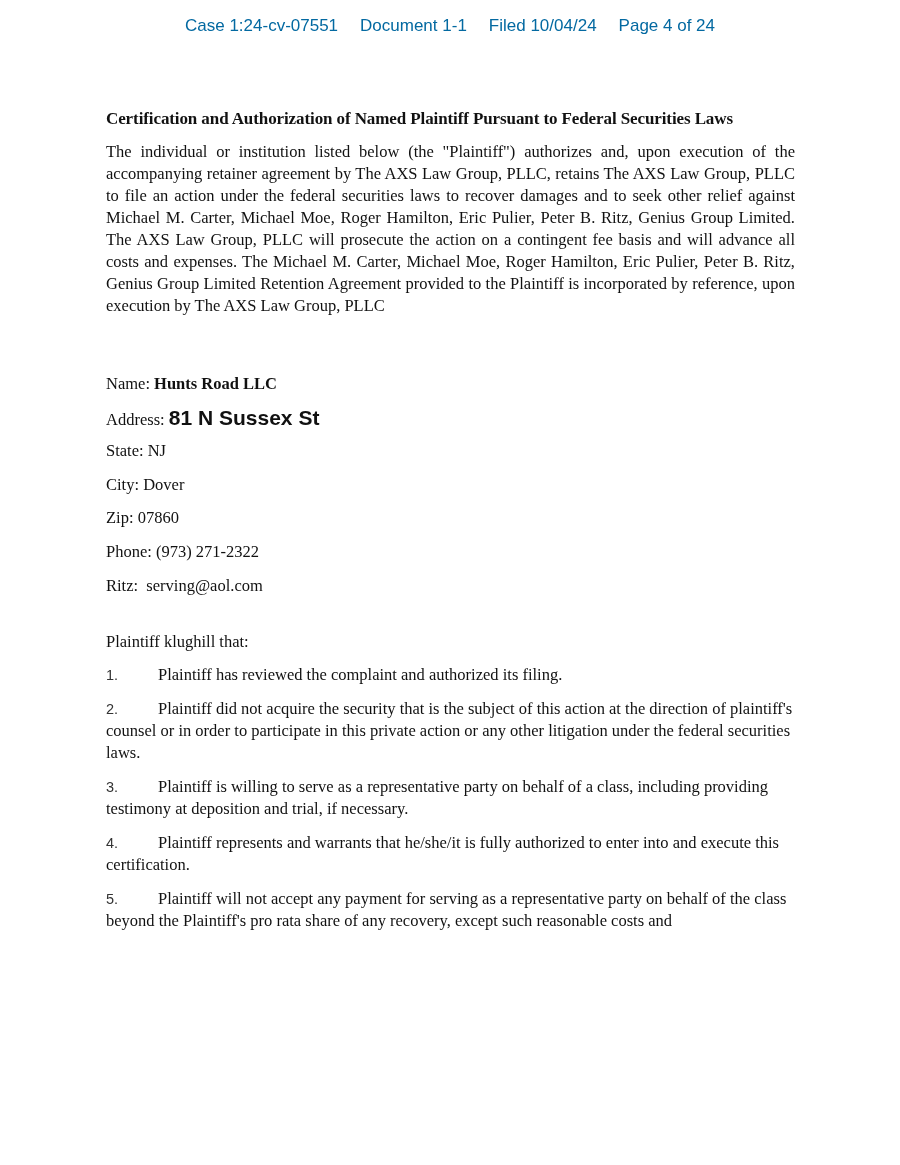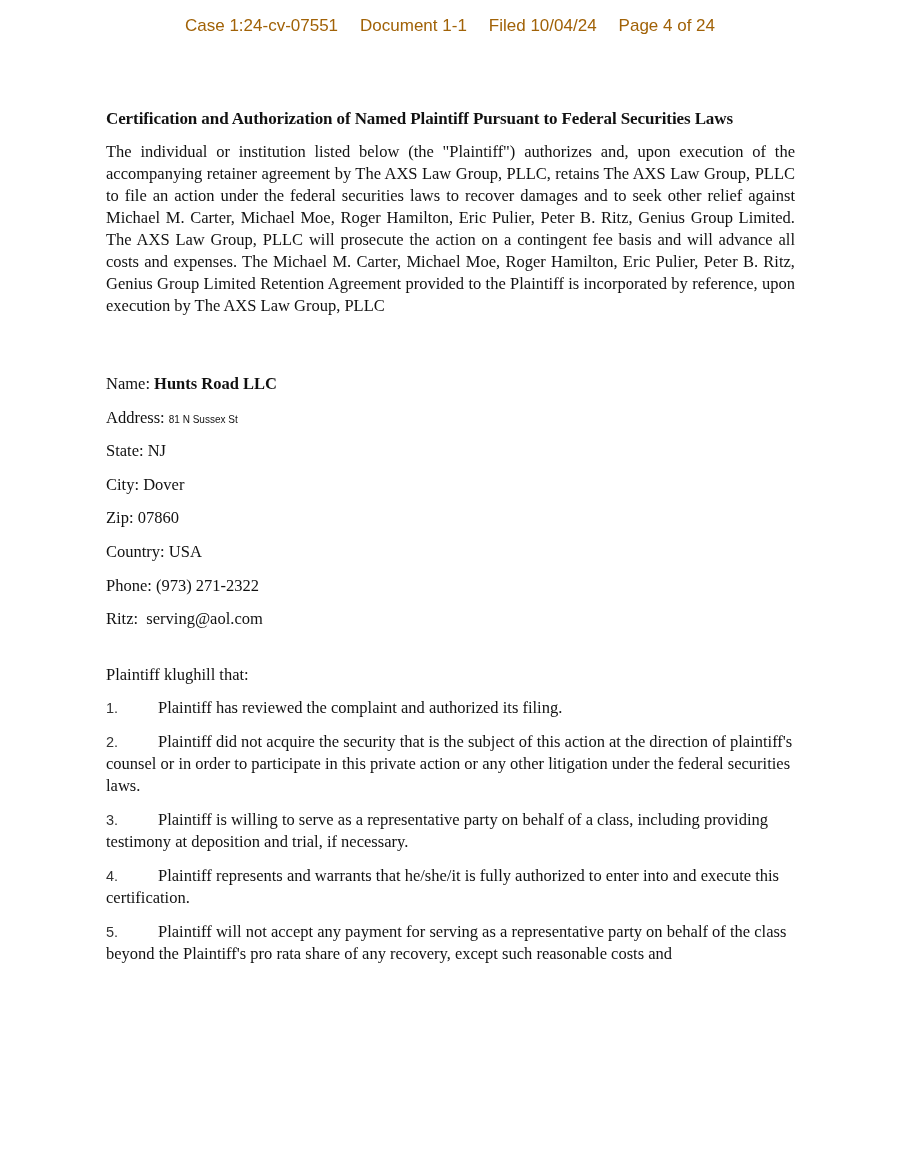--- a/index.html
+++ b/index.html
@@ -15,21 +15,21 @@
       color: #111111;
     }
     .stamp {
       position: absolute;
       top: 16px;
       left: 0;
       width: 900px;
       text-align: center;
       font-family: "Liberation Sans", sans-serif;
       font-size: 17px;
-      color: #a16207;
+      color: #0369a1;
       white-space: pre;
     }
     .stamp span { margin: 0 11px; }
     .page {
       position: absolute;
       left: 106px;
       top: 104px;
       width: 689px;
       font-family: "Liberation Serif", serif;
       font-size: 16.5px;
@@ -51,21 +51,22 @@
       margin-top: 56px;
     }
     .field {
       line-height: 22px;
       height: 22px;
       margin-bottom: 11.6px;
     }
     .field .value.bold { font-weight: bold; }
     .field .value.sans {
       font-family: "Liberation Sans", sans-serif;
-      font-size: 10px;
+      font-size: 21px;
+      font-weight: bold;
     }
     .certifies {
       margin-top: 34px;
       line-height: 22px;
       margin-bottom: 11px;
     }
     .item {
       line-height: 22px;
       margin-bottom: 12px;
     }
@@ -85,21 +86,20 @@
 <div class="page">
   <h1>Certification and Authorization of Named Plaintiff Pursuant to Federal Securities Laws</h1>
   <p class="intro">The individual or institution listed below (the "Plaintiff") authorizes and, upon execution of the accompanying retainer agreement by The AXS Law Group, PLLC, retains The AXS Law Group, PLLC to file an action under the federal securities laws to recover damages and to seek other relief against Michael M. Carter, Michael Moe, Roger Hamilton, Eric Pulier, Peter B. Ritz, Genius Group Limited. The AXS Law Group, PLLC will prosecute the action on a contingent fee basis and will advance all costs and expenses. The Michael M. Carter, Michael Moe, Roger Hamilton, Eric Pulier, Peter B. Ritz, Genius Group Limited Retention Agreement provided to the Plaintiff is incorporated by reference, upon execution by The AXS Law Group, PLLC</p>
 
   <div class="fields">
     <div class="field"><span>Name: </span><span class="value bold">Hunts Road LLC</span></div>
     <div class="field"><span>Address: </span><span class="value sans">81 N Sussex St</span></div>
     <div class="field"><span>State: </span><span class="value">NJ</span></div>
     <div class="field"><span>City: </span><span class="value">Dover</span></div>
     <div class="field"><span>Zip: </span><span class="value">07860</span></div>
-    <div class="field"><span>Country: </span><span class="value">USA</span></div>
     <div class="field"><span>Phone: </span><span class="value">(973) 271-2322</span></div>
     <div class="field"><span style="white-space:pre">Ritz:  </span><span class="value">serving@aol.com</span></div>
   </div>
 
   <div class="certifies">Plaintiff klughill that:</div>
 
   <div>
     <div class="item"><span class="num">1.</span><span>Plaintiff has reviewed the complaint and authorized its filing.</span></div>
     <div class="item"><span class="num">2.</span><span>Plaintiff did not acquire the security that is the subject of this action at the direction of plaintiff's counsel or in order to participate in this private action or any other litigation under the federal securities laws.</span></div>
     <div class="item"><span class="num">3.</span><span>Plaintiff is willing to serve as a representative party on behalf of a class, including providing testimony at deposition and trial, if necessary.</span></div>

